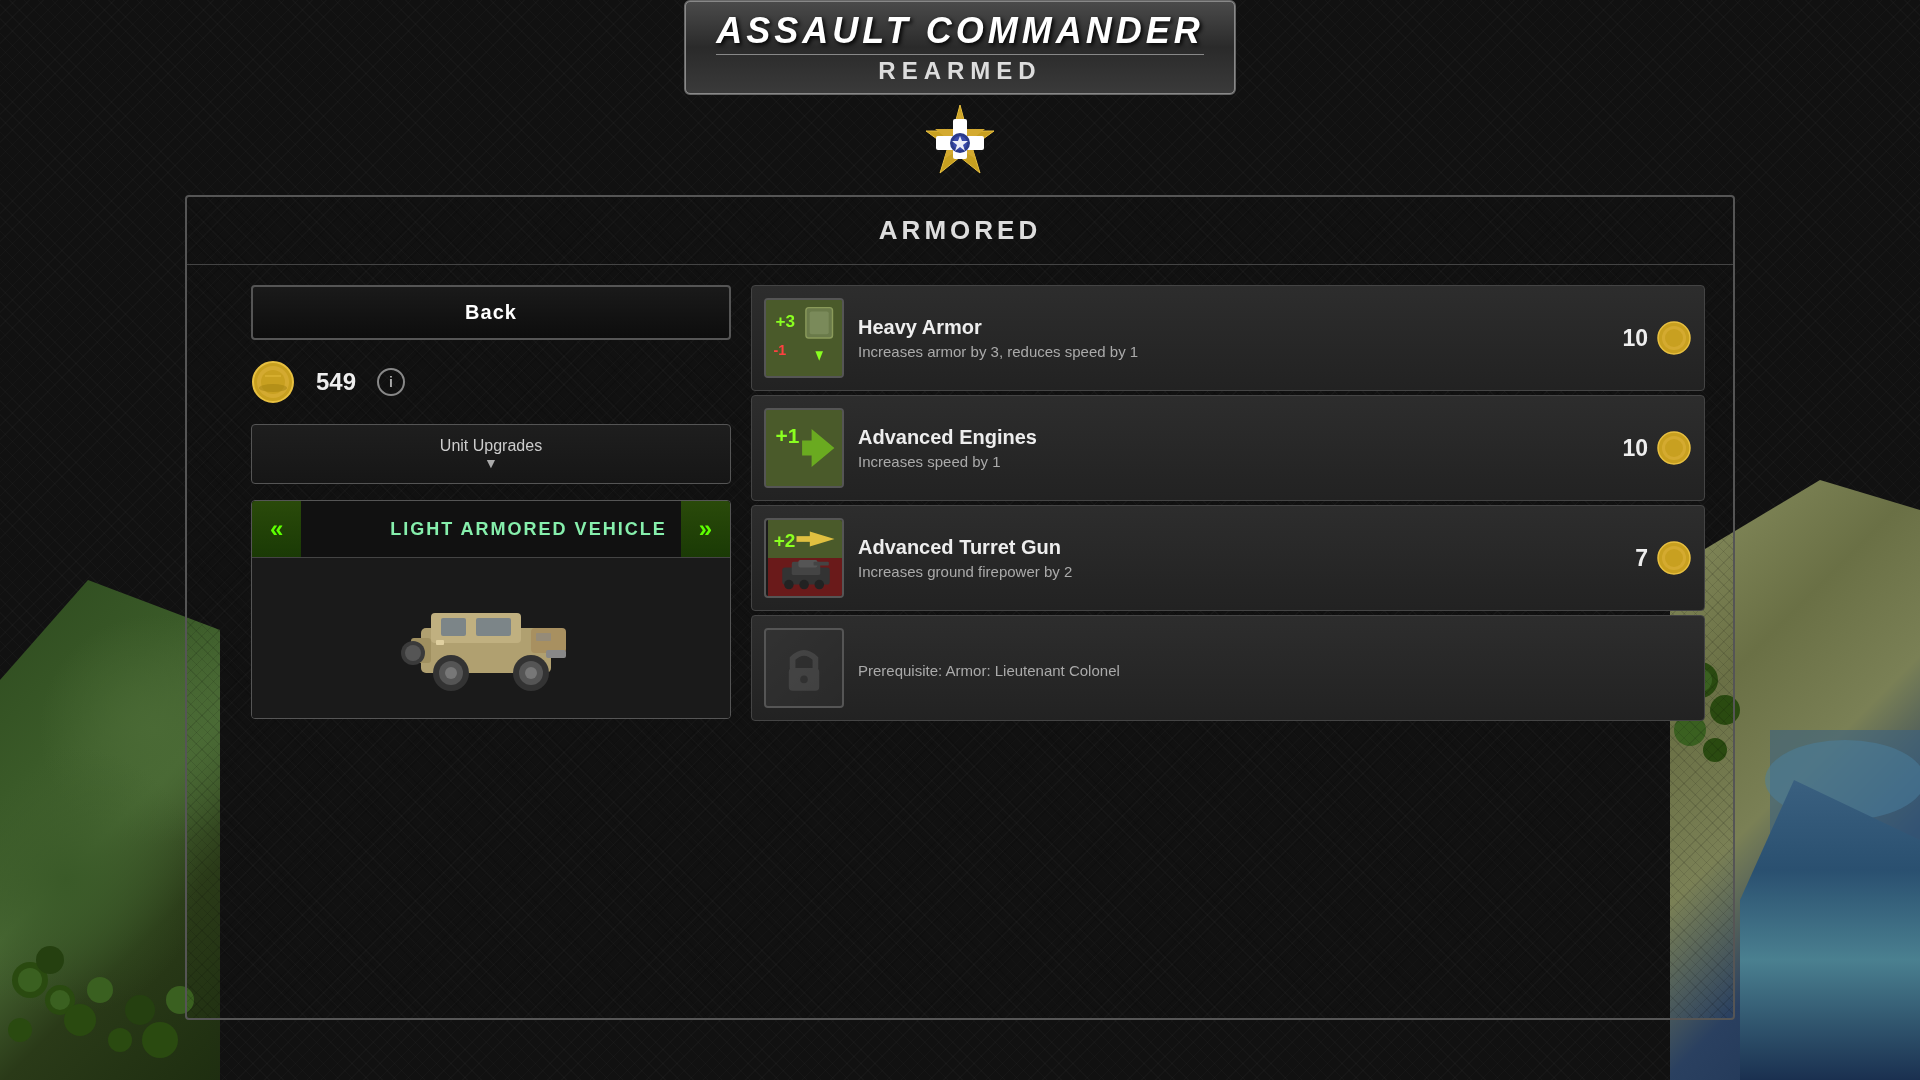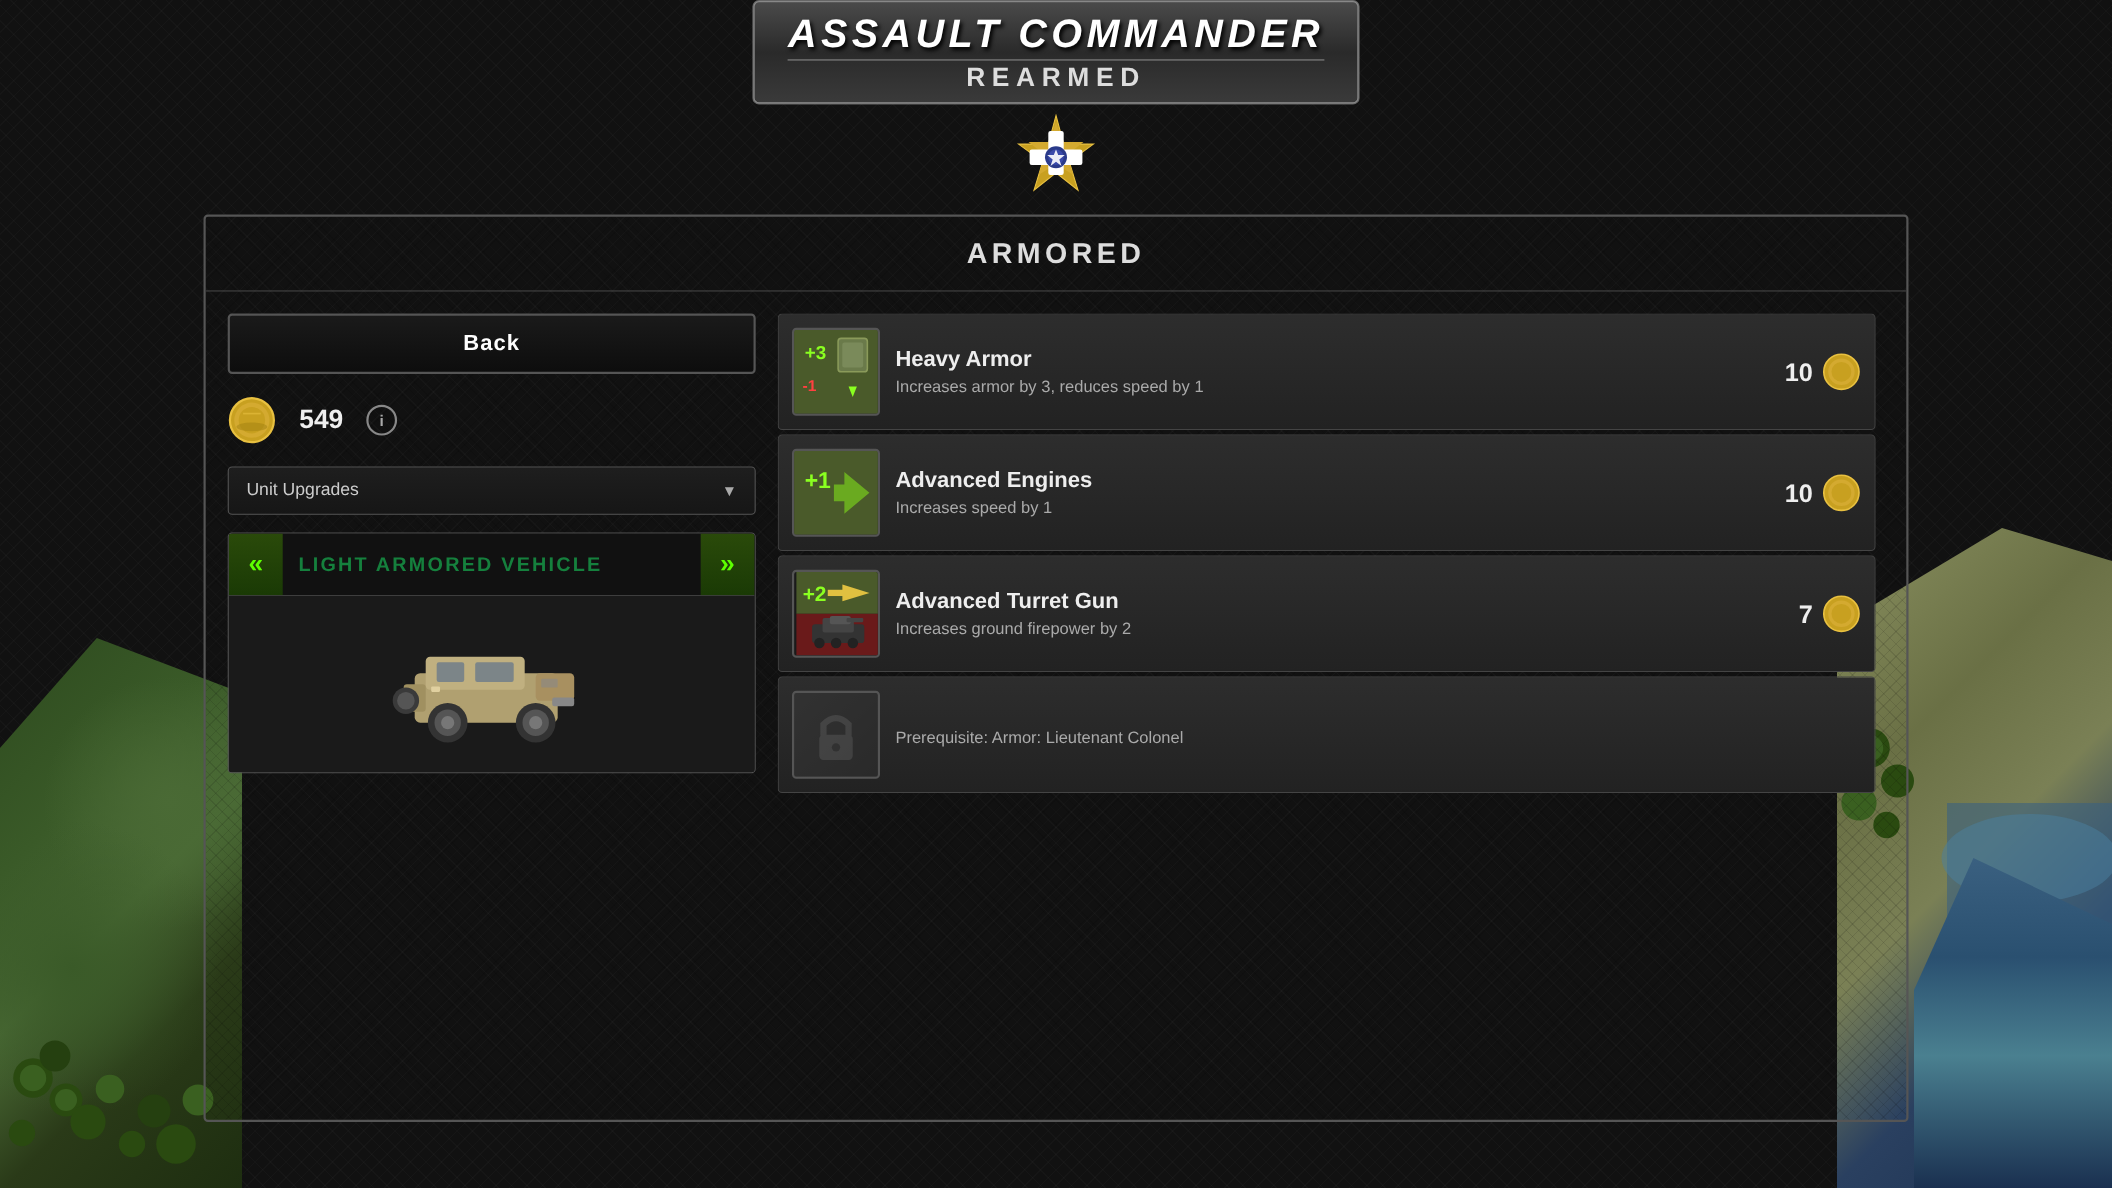--- a/index.html
+++ b/index.html
@@ -154,20 +154,21 @@
       color: #ddd;
       letter-spacing: 4px;
       border-bottom: 1px solid #444;
     }
 
     .panel-content {
       display: flex;
       height: calc(100% - 70px);
       padding: 20px;
       gap: 20px;
+      margin-left: 44px;
     }
 
     
     .left-column {
       width: 480px;
       flex-shrink: 0;
       display: flex;
       flex-direction: column;
       gap: 16px;
     }
@@ -222,20 +223,21 @@
       border: 1px solid #555;
       border-radius: 4px;
     }
 
     .dropdown-header {
       display: flex;
       align-items: center;
       justify-content: space-between;
       padding: 12px 16px;
       cursor: pointer;
+      flex-direction: column;
     }
 
     .dropdown-label {
       font-size: 16px;
       color: #ccc;
     }
 
     .dropdown-arrow {
       color: #aaa;
       font-size: 14px;
@@ -261,24 +263,24 @@
       border: none;
       padding: 14px 18px;
       cursor: pointer;
       color: #5dff00;
       font-size: 20px;
       font-weight: 900;
     }
 
     .unit-name {
       flex: 1;
-      text-align: left;
+      text-align: right;
       font-size: 18px;
       font-weight: 900;
-      color: #15803d;
+      color: #86efac;
       letter-spacing: 2px;
       text-transform: uppercase;
       padding: 14px;
     }
 
     .unit-image-container {
       padding: 20px;
       display: flex;
       justify-content: center;
       align-items: center;

